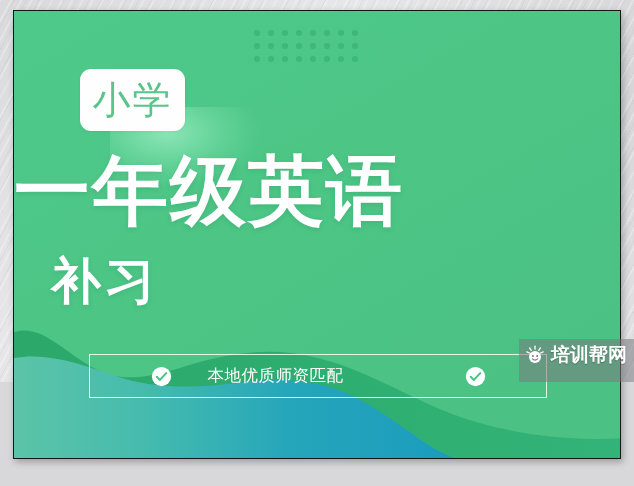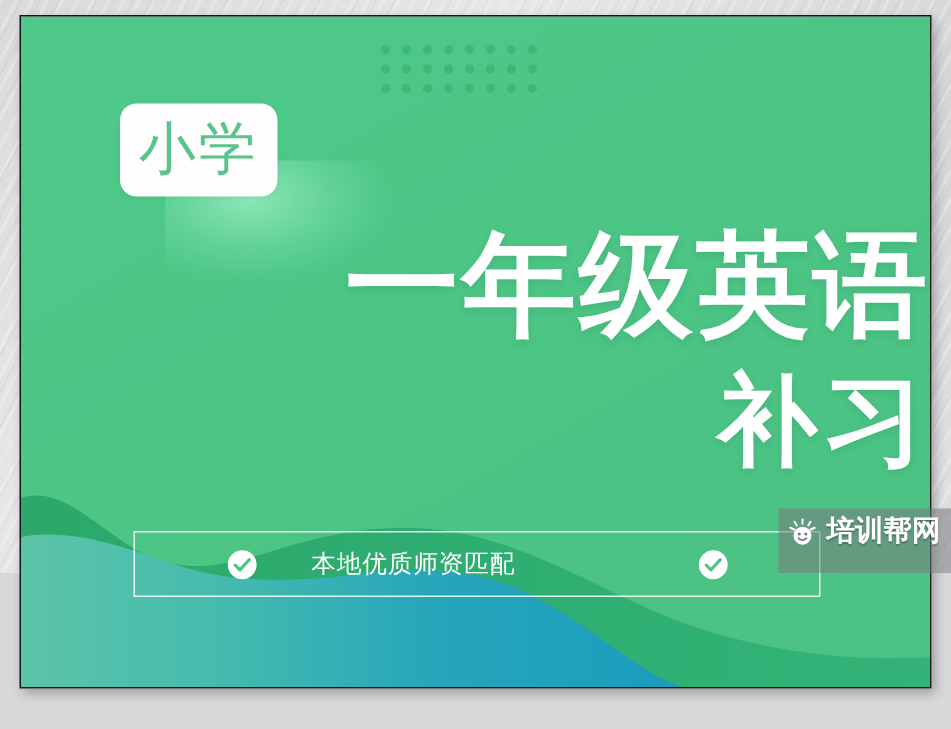--- a/index.html
+++ b/index.html
@@ -107,41 +107,42 @@
     letter-spacing: 2px;
     font-weight: 400;
   }
 
   
   .headline {
     position: absolute;
     left: 0;
     right: 0;
     top: 136px;
-    text-align: right;
+    text-align: left;
     z-index: 5;
   }
   .headline .line1 {
     display: block;
     font-size: 76px;
     line-height: 88px;
     font-weight: 700;
     color: #ffffff;
     letter-spacing: 2px;
     text-shadow: 0 2px 5px rgba(22,110,70,0.17);
   }
   .headline .line2 {
     display: block;
-    font-size: 67px;
+    font-size: 50px;
     line-height: 88px;
     font-weight: 700;
     color: #ffffff;
     letter-spacing: 4px;
     margin-top: 2px;
     text-shadow: 0 2px 5px rgba(22,110,70,0.17);
+    margin-left: 37px;
   }
 
   
   .waves {
     position: absolute;
     left: 0;
     bottom: 0;
     width: 608px;
     height: 140px;
     z-index: 3;

